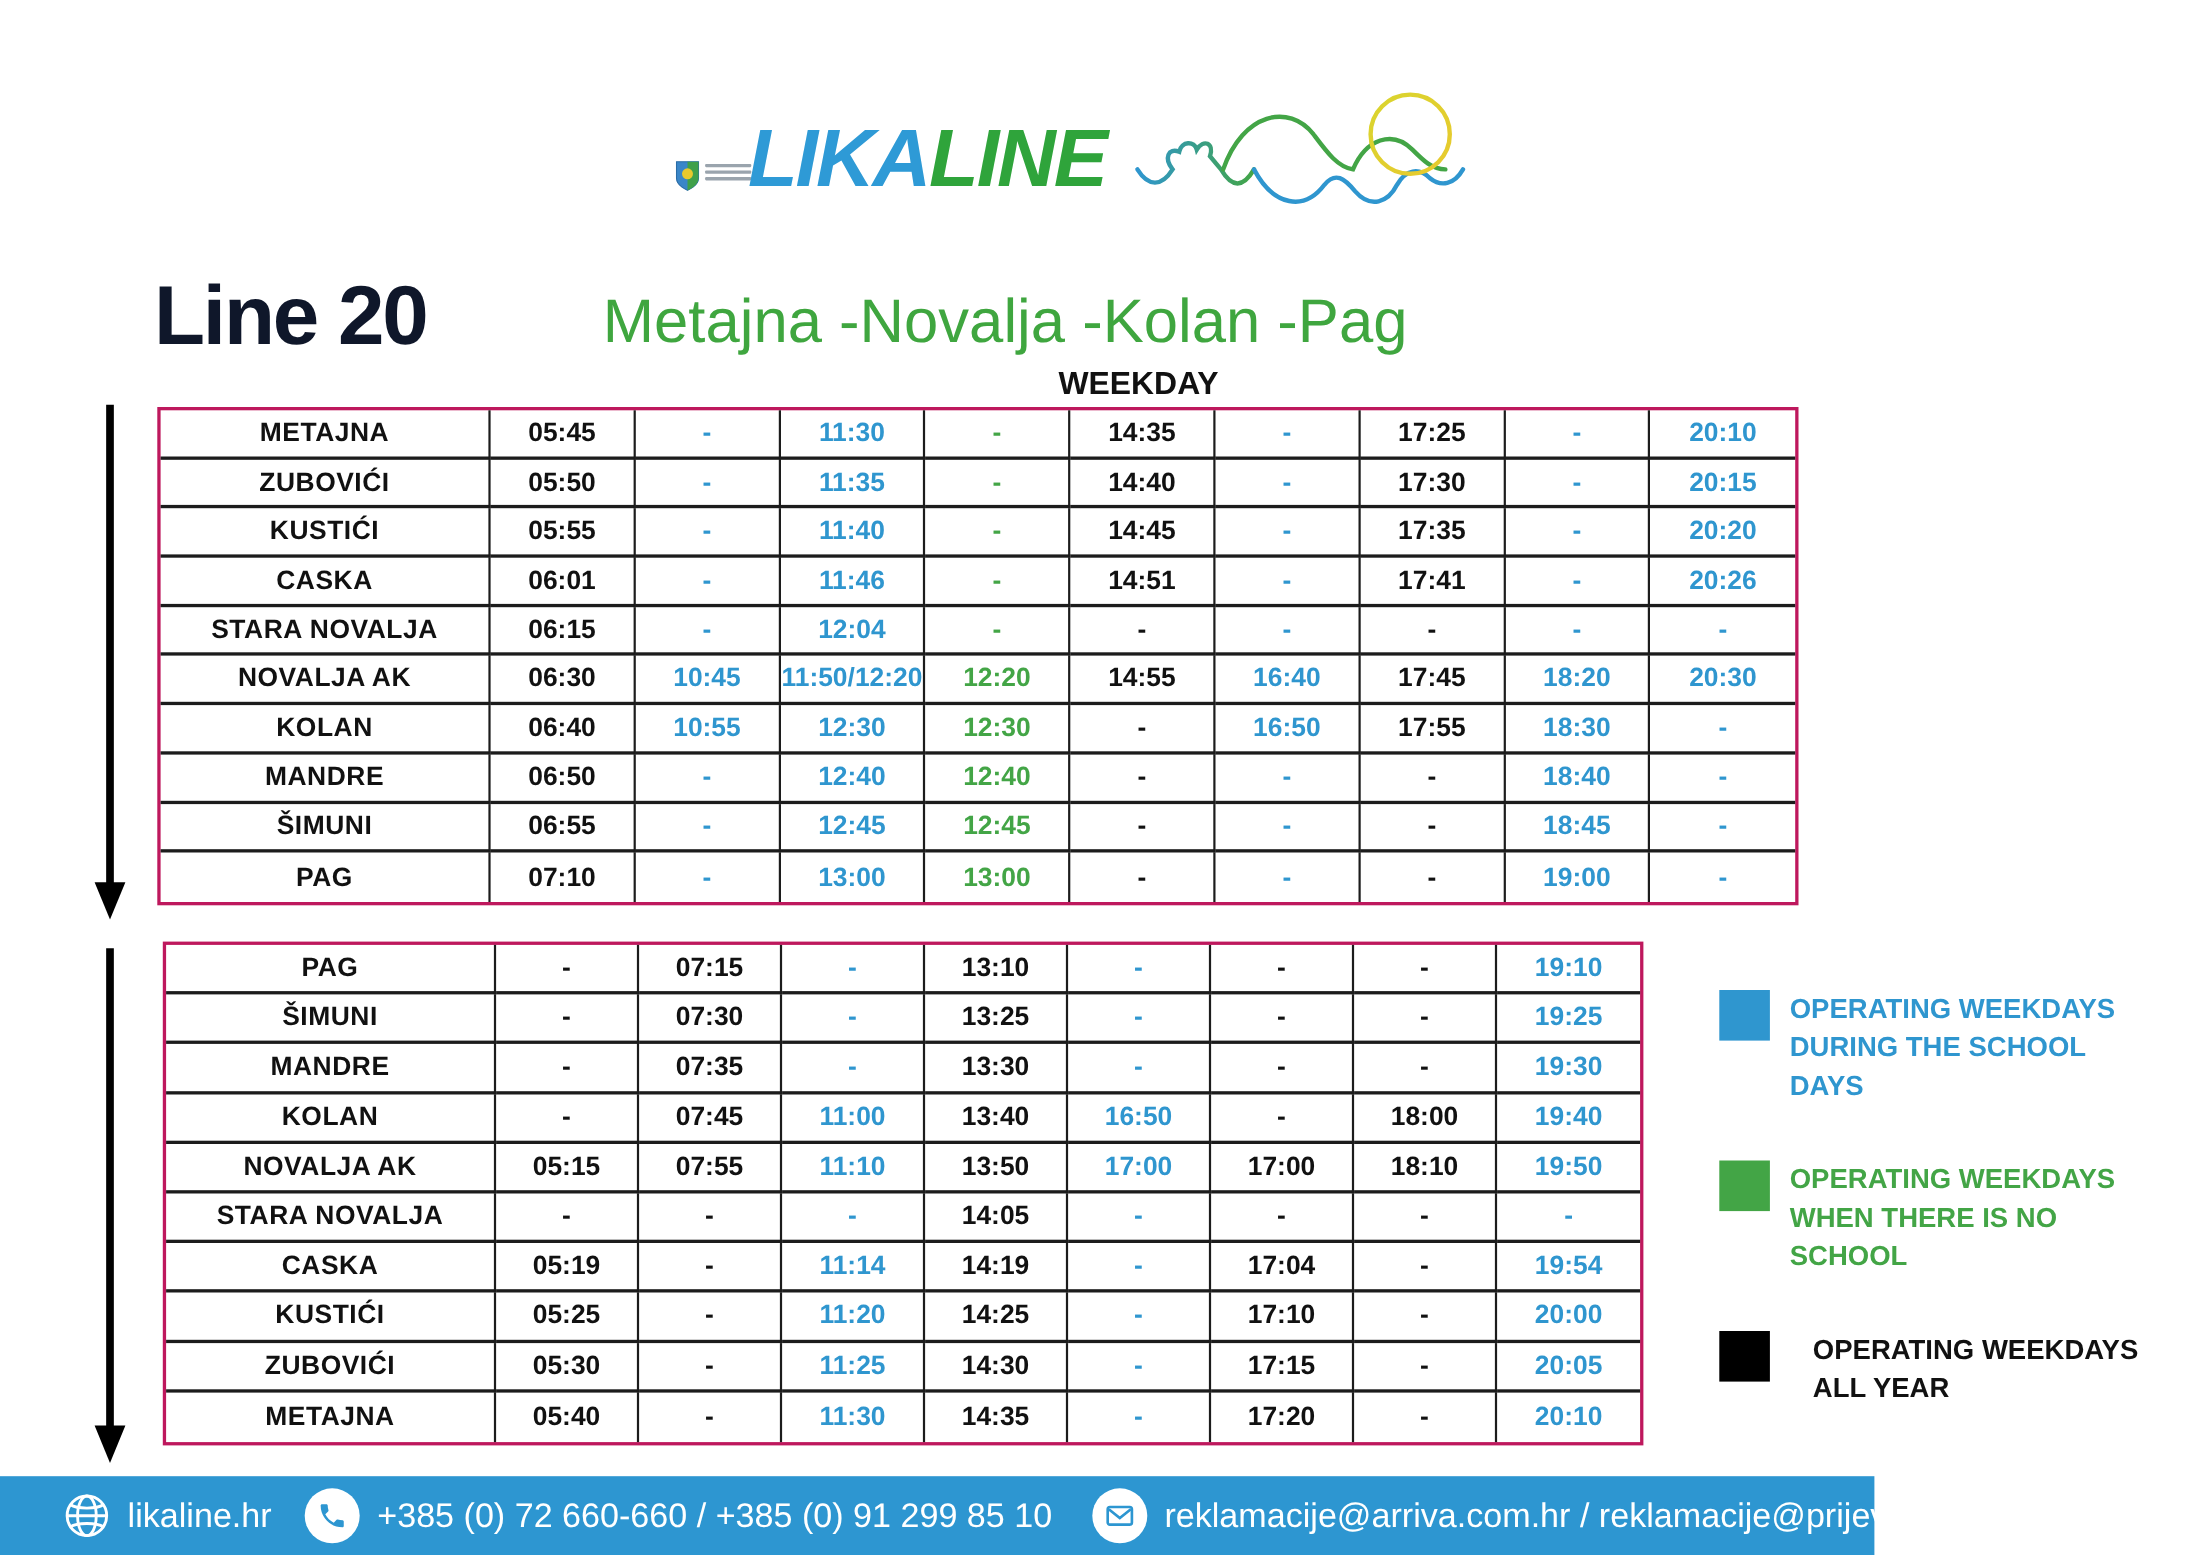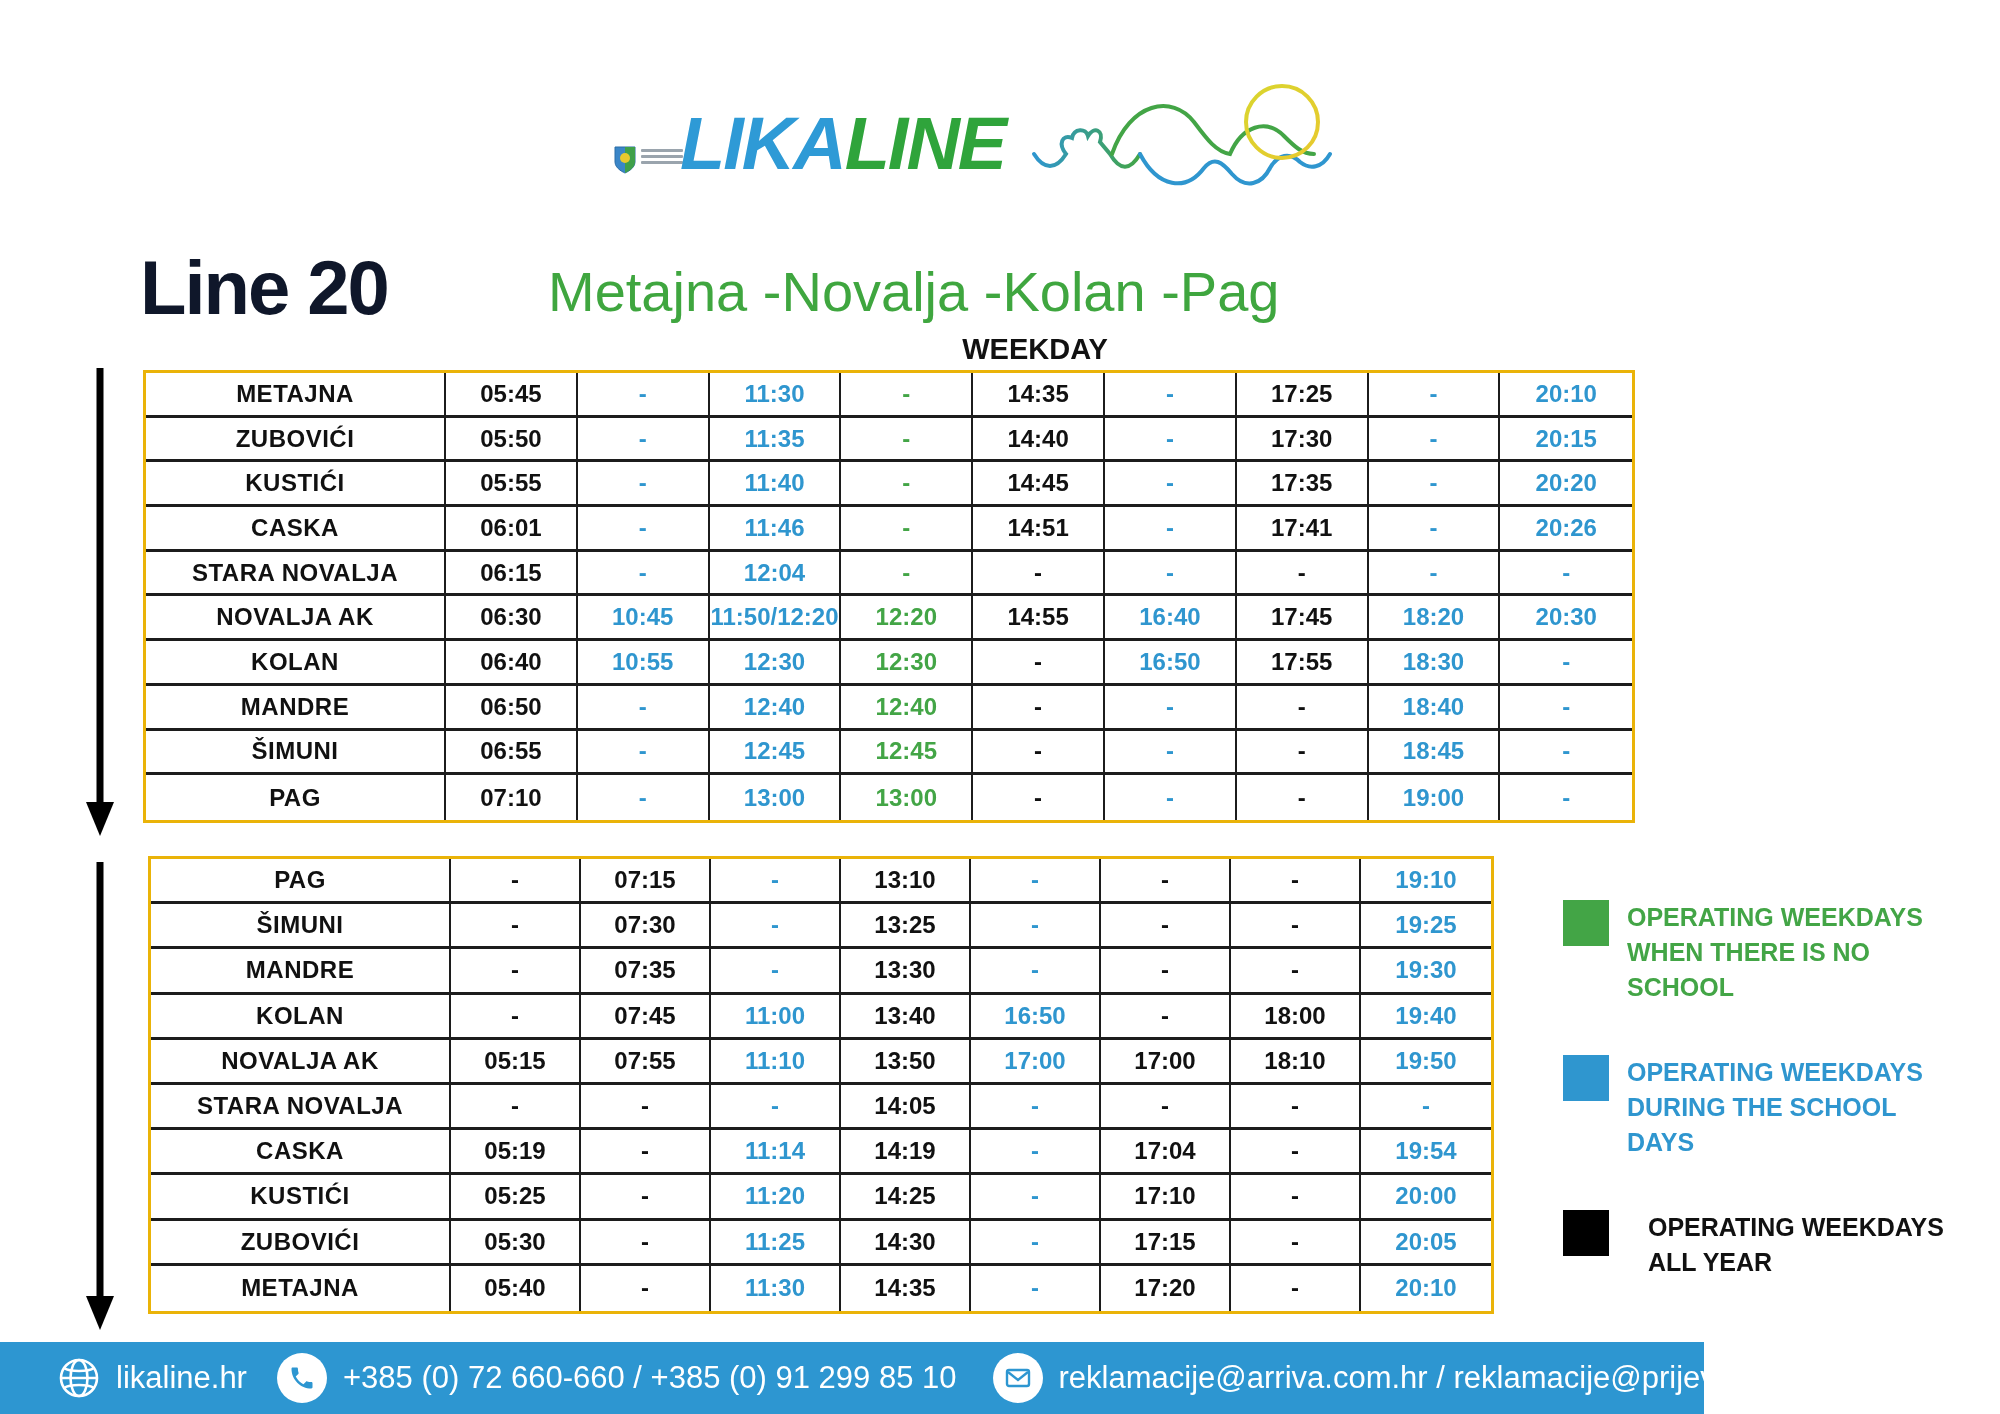--- a/index.html
+++ b/index.html
@@ -18,21 +18,21 @@
 
   
   .line-label{position:absolute;left:140px;top:246px;font-size:76px;line-height:84px;
               font-weight:bold;letter-spacing:-2px;color:#0f172a;white-space:nowrap;}
   .route-title{position:absolute;left:548px;top:260px;font-size:56px;line-height:64px;
                font-weight:normal;color:#3FA63F;white-space:nowrap;}
   .weekday{position:absolute;left:440px;top:333px;width:1190px;text-align:center;
            font-size:29px;font-weight:bold;color:#111;}
 
   
-  .tt{position:absolute;display:grid;border:3px solid #eab308;box-sizing:border-box;background:#fff;}
+  .tt{position:absolute;display:grid;border:3px solid #be185d;box-sizing:border-box;background:#fff;}
   #table1{left:143px;top:370px;grid-template-columns:300px repeat(9,131.8px);grid-auto-rows:44.7px;}
   #table2{left:148px;top:856px;grid-template-columns:300px repeat(8,130px);grid-auto-rows:45.2px;}
   .cell{display:flex;align-items:center;justify-content:center;box-sizing:border-box;
         border-right:2px solid #1c1c1c;border-bottom:3px solid #1c1c1c;
         font-weight:bold;font-size:24px;white-space:nowrap;overflow:hidden;}
   .cell.last-col{border-right:none;}
   .cell.last-row{border-bottom:none;}
   .station{color:#111;letter-spacing:0.5px;}
   .t-k{color:#111;}
   .t-b{color:#2F96CF;}
@@ -310,26 +310,26 @@
       <div class="cell time t-b last-row">11:30</div>
       <div class="cell time t-k last-row">14:35</div>
       <div class="cell time t-b last-row">-</div>
       <div class="cell time t-k last-row">17:20</div>
       <div class="cell time t-k last-row">-</div>
       <div class="cell time t-b last-row last-col">20:10</div>
     </div>
 
   <div class="legend" id="legend">
       <div class="legend-item">
+        <div class="legend-swatch" style="background: rgb(47, 150, 207);"></div>
+        <div class="legend-label" style="color: rgb(47, 150, 207);">OPERATING WEEKDAYS DURING THE SCHOOL DAYS</div>
+      </div>
+      <div class="legend-item">
         <div class="legend-swatch" style="background: rgb(67, 165, 70);"></div>
         <div class="legend-label" style="color: rgb(67, 165, 70);">OPERATING WEEKDAYS WHEN THERE IS NO SCHOOL</div>
-      </div>
-      <div class="legend-item">
-        <div class="legend-swatch" style="background: rgb(47, 150, 207);"></div>
-        <div class="legend-label" style="color: rgb(47, 150, 207);">OPERATING WEEKDAYS DURING THE SCHOOL DAYS</div>
       </div>
       <div class="legend-item">
         <div class="legend-swatch" style="background: rgb(0, 0, 0);"></div>
         <div class="legend-label" style="color: rgb(17, 17, 17); margin-left: 21px;">OPERATING WEEKDAYS ALL YEAR</div>
       </div>
     </div>
 
   <div class="footer">
     <span class="ic ic-globe">
       <svg width="46" height="46" viewBox="0 0 46 46" fill="none" stroke="#ffffff" stroke-width="2.6">

